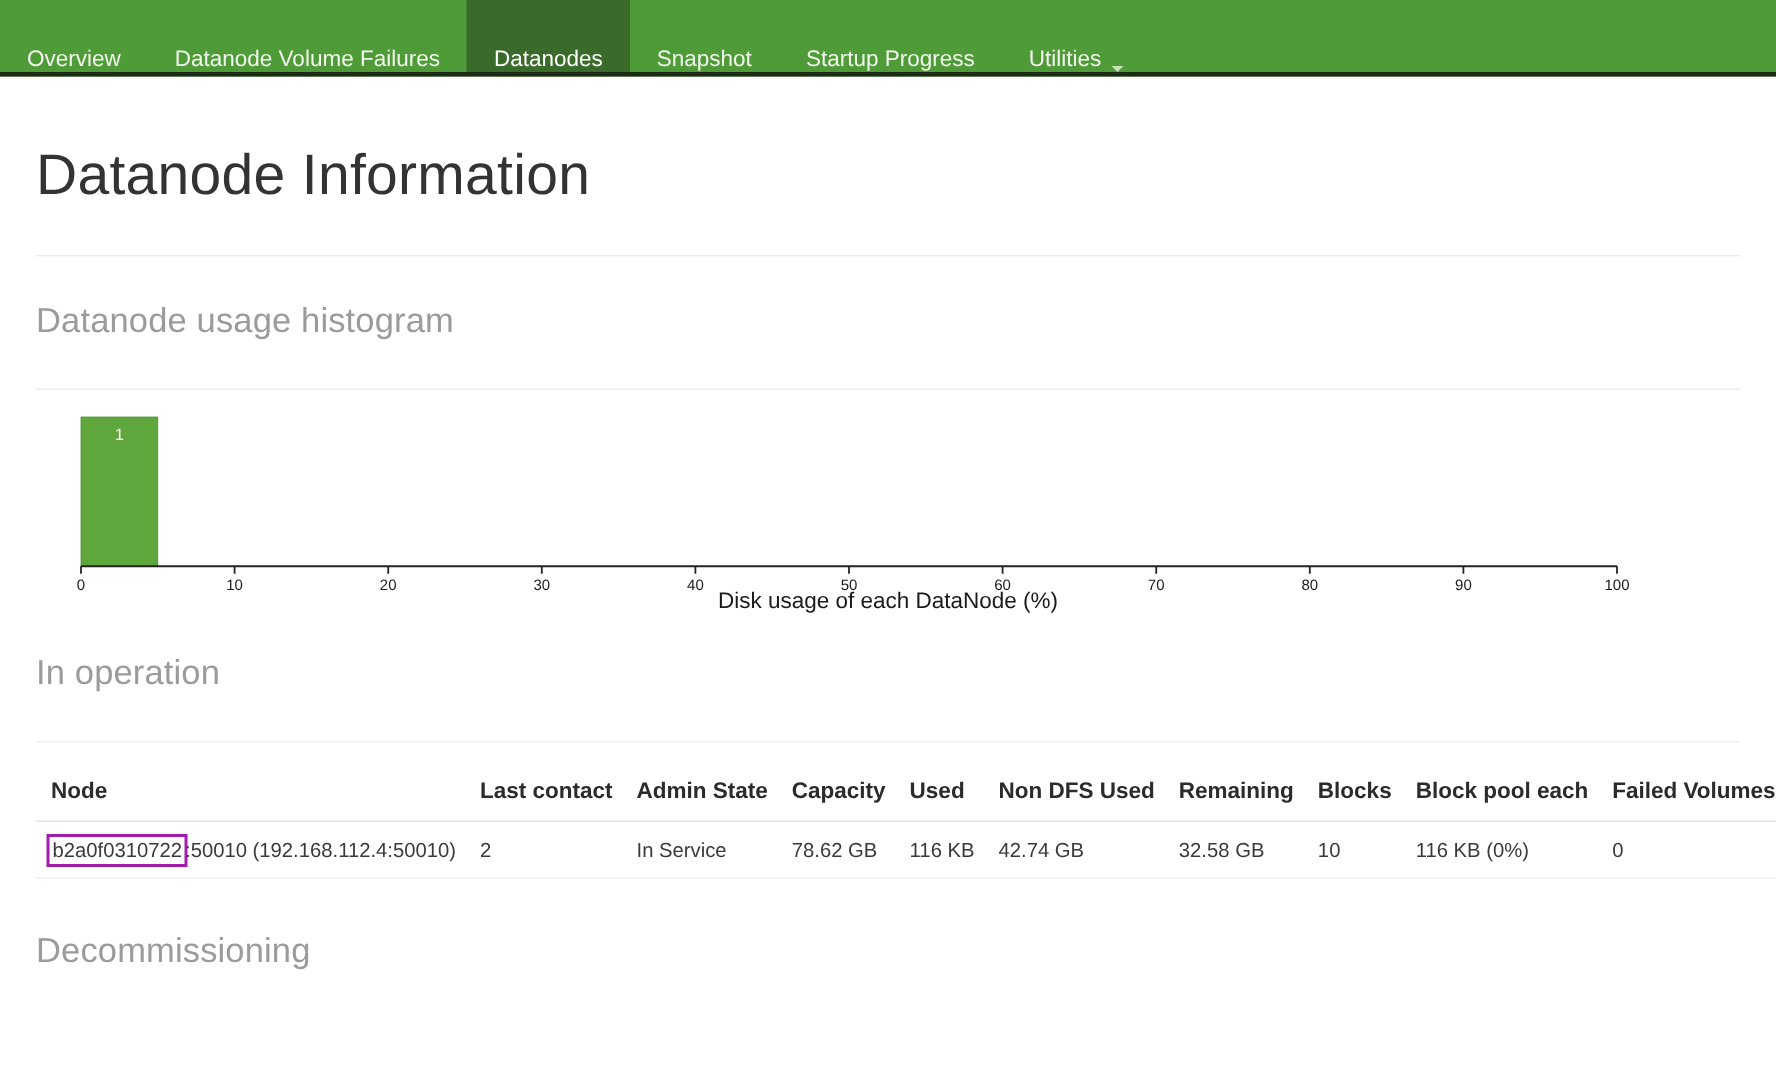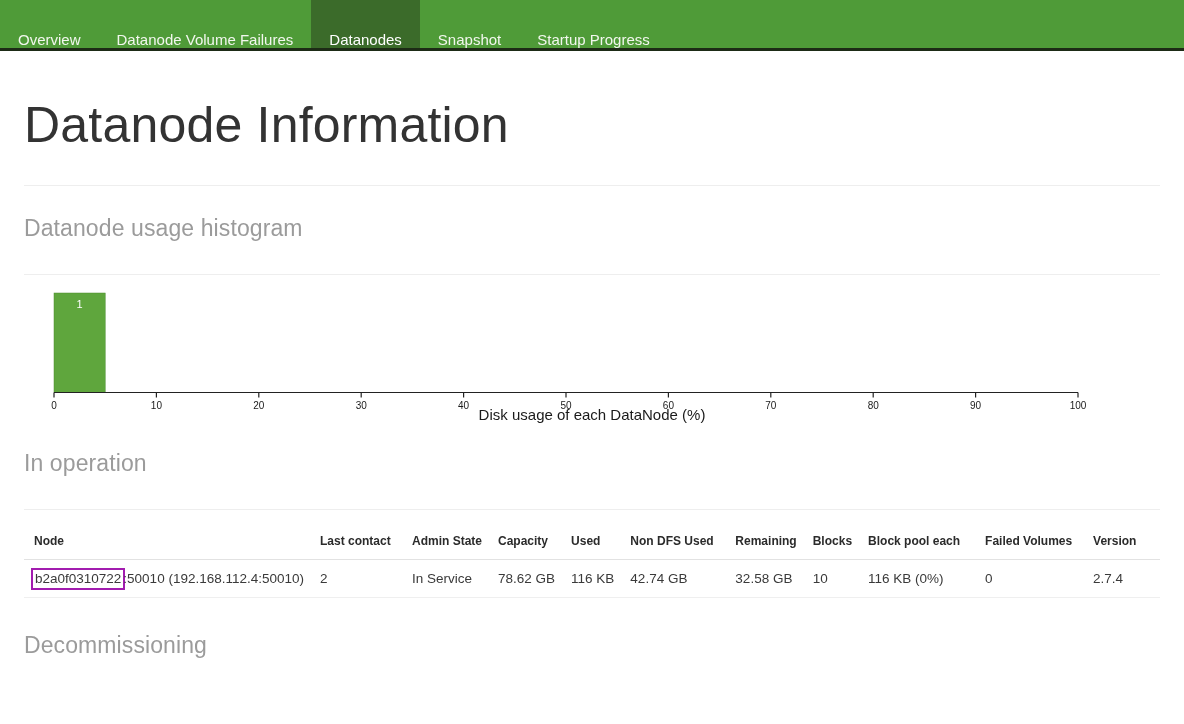--- a/index.html
+++ b/index.html
@@ -49,21 +49,21 @@
     width: 0; height: 0;
     border-left: 4px solid transparent;
     border-right: 4px solid transparent;
     border-top: 4px solid #c9e0ba;
   }
 
   
   .page { padding: 0 24px; position: relative; }
 
   .page-title {
-    font-size: 50px;
+    font-size: 38px;
     font-weight: 400;
     color: #333333;
     margin: 45px 0 0 0;
     letter-spacing: .2px;
   }
   .title-rule {
     border: 0;
     border-top: 1px solid #eeeeee;
     margin: 31px 0 0 0;
   }
@@ -96,21 +96,21 @@
     font-size: 13.5px;
     color: #333333;
   }
   table.dn thead th {
     text-align: left;
     font-weight: bold;
     color: #2b2b2b;
     padding: 7px 6px 11px 10px;
     white-space: nowrap;
     border-bottom: 1px solid #e2e2e2;
-    font-size: 12px;
+    font-size: 15px;
   }
   table.dn tbody td {
     padding: 11px 6px 11px 10px;
     color: #3a3a3a;
     white-space: nowrap;
     border-bottom: 1px solid #efefef;
   }
   .node-cell { position: relative; }
   .node-hl {
     border: 2px solid #a21caf;
@@ -130,20 +130,24 @@
       <span>Datanode Volume Failures</span>
     </div>
     <div class="nav-item active">
       <span>Datanodes</span>
     </div>
     <div class="nav-item">
       <span>Snapshot</span>
     </div>
     <div class="nav-item">
       <span>Startup Progress</span>
+    </div>
+    <div class="nav-item">
+      <span>Utilities</span>
+      <span class="caret"></span>
     </div>
   </div>
 </div>
 
 <div class="page">
 
   <h1 class="page-title">Datanode Information</h1>
   <hr class="title-rule">
 
   <div style="height:29px"></div>

